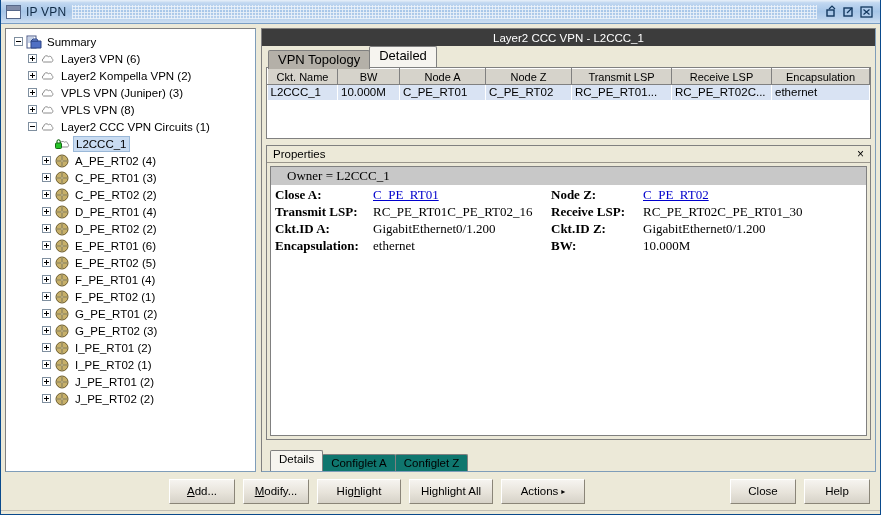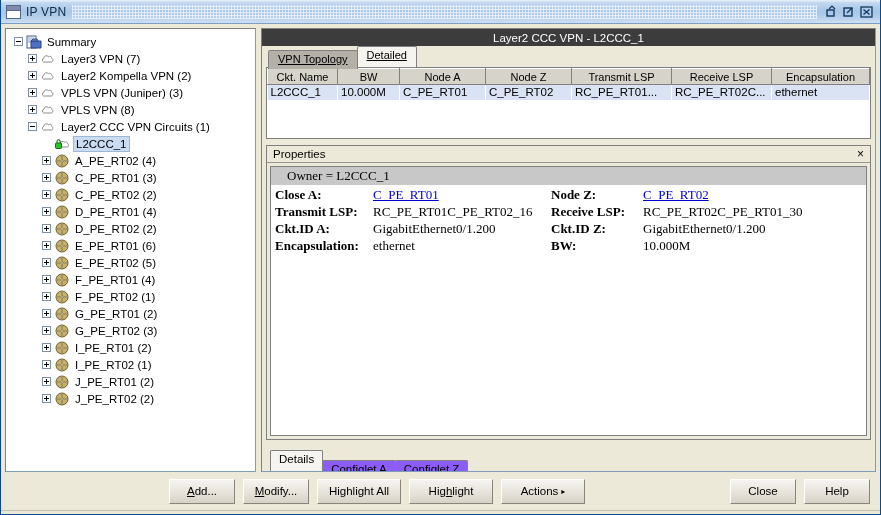--- a/index.html
+++ b/index.html
@@ -159,33 +159,32 @@
 
   
   .tabstrip {
     display:flex; align-items:flex-end;
     height: 21px;
     padding-left: 6px;
     flex: none;
     position: relative;
   }
   .tab {
-    font-size: 11px;
+    font-size: 13px;
     padding: 2px 9px 3px 9px;
     border: 1px solid #808080;
     border-bottom: none;
     background: #b4b0a8;
     color: #000;
     line-height: 13px;
     margin-right: -1px;
     border-radius: 2px 2px 0 0;
     cursor: default;
     position: relative;
     top: 2px;
-    text-decoration: underline;
   }
   .tab.active {
     background: #f6f4ef;
     top: 0;
     padding-bottom: 5px;
     z-index: 2;
     border-color:#808080;
   }
 
   
@@ -316,27 +315,27 @@
     height: 20px;
     padding-left: 8px;
     margin-top: 2px;
     flex: none;
   }
   .btab {
     font-size: 11.5px;
     padding: 2px 8px 3px 8px;
     border: 1px solid #808080;
     border-bottom: none;
-    background: #8b5cf6;
+    background: #0f766e;
     line-height: 13px;
     margin-right: -1px;
     border-radius: 2px 2px 0 0;
     cursor: default;
     position: relative;
-    top: 8px;
+    top: 2px;
   }
   .btab.active { background: #f6f4ef; top: 0; padding-bottom: 5px; z-index:2; }
 
   
   #btnbar {
     height: 38px;
     display: flex; align-items: center;
     padding: 0 8px;
     flex: none;
     position: relative;
@@ -400,21 +399,21 @@
             </span>
             <span class="lbl">Summary</span>
           </div>
           <div class="tnode indent2">
             <span class="toggle plus"></span>
             <span class="ico">
               <svg width="16" height="14" viewBox="0 0 16 14">
                 <path d="M3.5 10 a2 2 0 0 1 .3 -3.7 a2.6 2.6 0 0 1 4.6 -1.6 a2.3 2.3 0 0 1 3.6 1.9 a1.9 1.9 0 0 1 -.4 3.4 z" fill="#fff" stroke="#8c8c8c" stroke-width="1"></path>
               </svg>
             </span>
-            <span class="lbl">Layer3 VPN (7)</span>
+            <span class="lbl">Layer3 VPN (6)</span>
           </div>
           <div class="tnode indent2">
             <span class="toggle plus"></span>
             <span class="ico">
               <svg width="16" height="14" viewBox="0 0 16 14">
                 <path d="M3.5 10 a2 2 0 0 1 .3 -3.7 a2.6 2.6 0 0 1 4.6 -1.6 a2.3 2.3 0 0 1 3.6 1.9 a1.9 1.9 0 0 1 -.4 3.4 z" fill="#fff" stroke="#8c8c8c" stroke-width="1"></path>
               </svg>
             </span>
             <span class="lbl">Layer2 Kompella VPN (2)</span>
           </div>
@@ -700,22 +699,22 @@
           <div class="btab">Configlet A</div>
           <div class="btab">Configlet Z</div>
         </div>
     </div>
   </div>
 
   <div id="btnbar">
     <div id="btnbar-left">
       <button class="btn barbtn"><span class="mn">A</span>dd...</button>
       <button class="btn barbtn"><span class="mn">M</span>odify...</button>
+      <button class="btn barbtn wide">Hig<span class="mn">h</span>light</button>
       <button class="btn barbtn wide">Highlight All</button>
-      <button class="btn barbtn wide">Hig<span class="mn">h</span>light</button>
       <button class="btn barbtn wide"><span>Actions</span><span class="arrow">▸</span></button>
     </div>
     <div id="btnbar-right">
       <button class="btn barbtn">Close</button>
       <button class="btn barbtn">Help</button>
     </div>
   </div>
   <div id="statusline"></div>
 </div>
 

